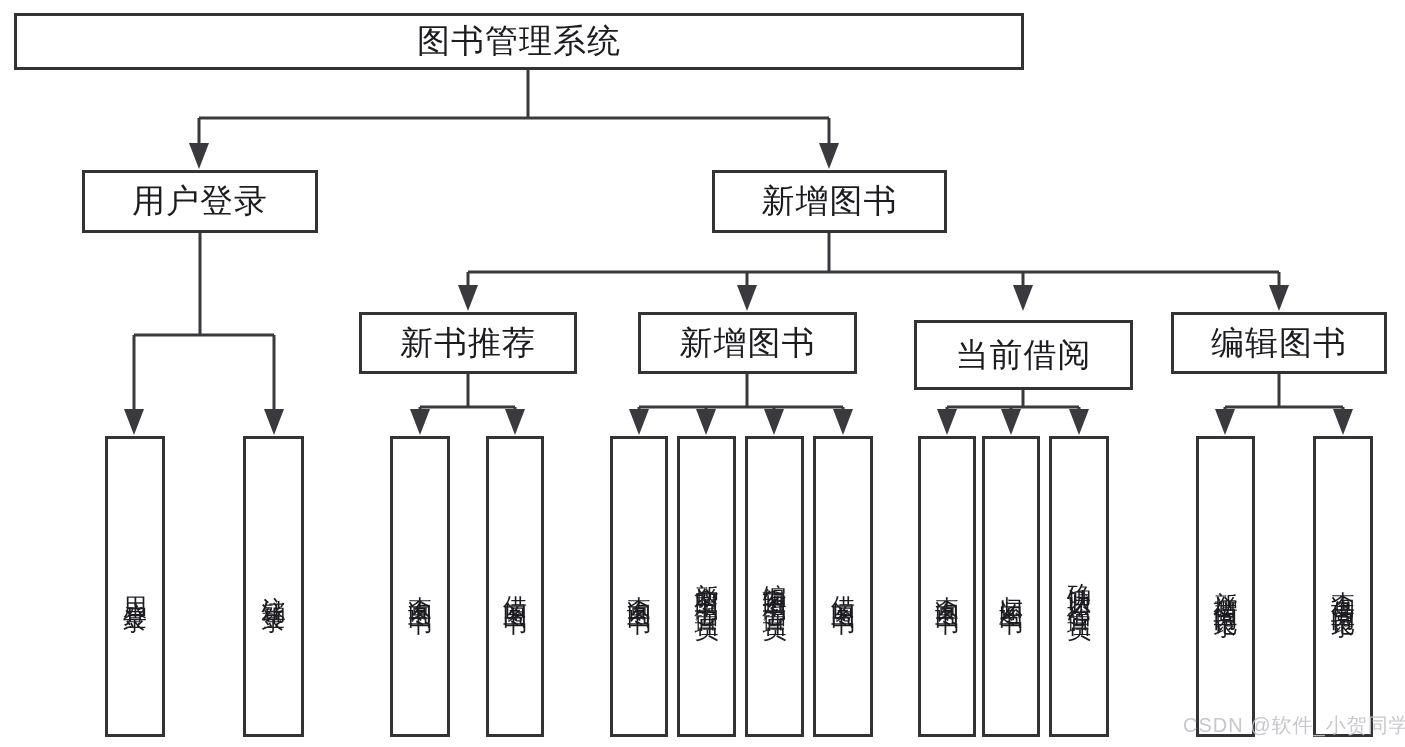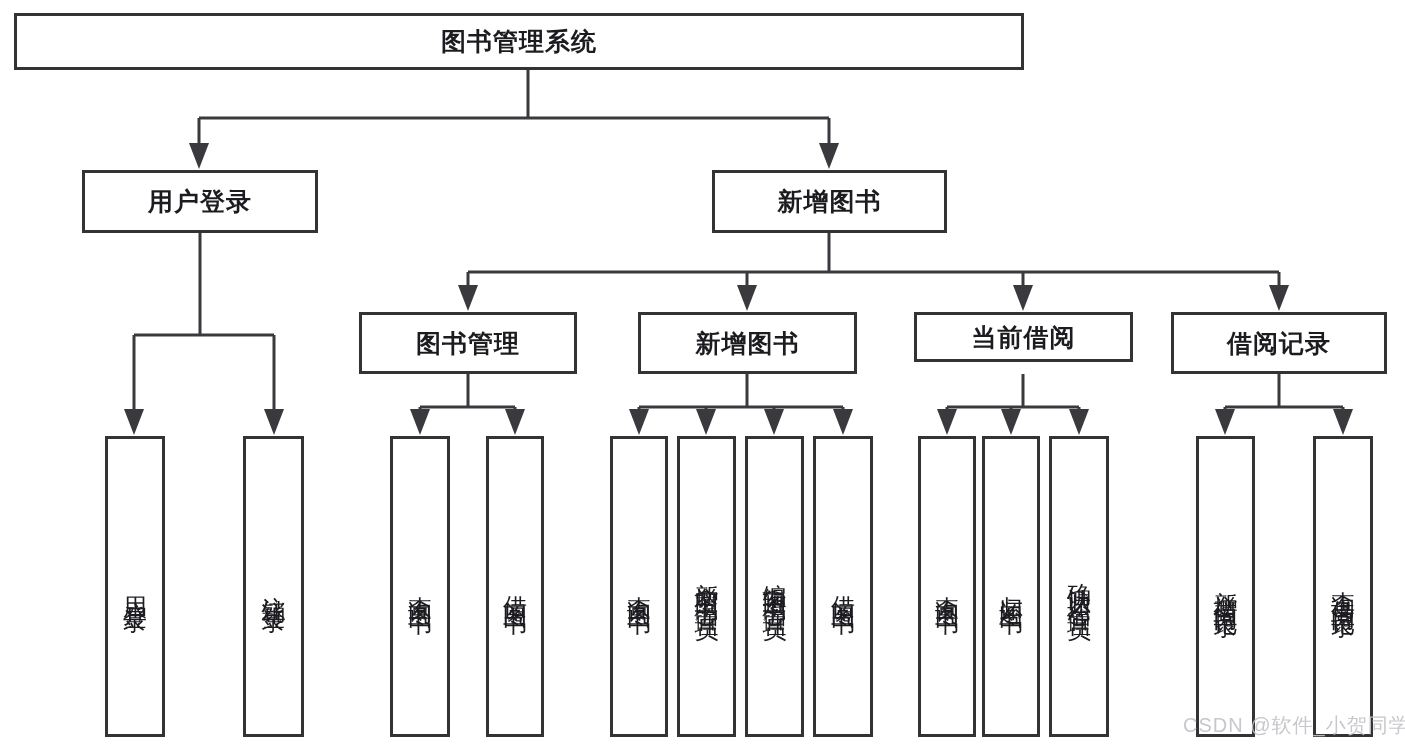--- a/index.html
+++ b/index.html
@@ -28,24 +28,23 @@
     box-sizing: border-box;
     background: #ffffff;
     border: 3px solid #333336;
     display: flex;
     align-items: center;
     justify-content: center;
     z-index: 2;
     color: #1c1c20;
   }
   .hlabel {
-    font-size: 25px;
+    font-size: 33px;
     letter-spacing: 1px;
     white-space: nowrap;
-    font-weight: bold;
   }
   .leaf .vlabel {
     writing-mode: vertical-rl;
     text-orientation: mixed;
     font-size: 24px;
     letter-spacing: 5px;
     line-height: 1;
     white-space: nowrap;
   }
   .watermark {
@@ -113,30 +112,30 @@
   </div>
 
   <div class="box" style="left:82px; top:170px; width:236px; height:63px;">
     <span class="hlabel">用户登录</span>
   </div>
   <div class="box" style="left:712px; top:170px; width:235px; height:63px;">
     <span class="hlabel">新增图书</span>
   </div>
 
   <div class="box" style="left:359px; top:312px; width:218px; height:62px;">
-    <span class="hlabel">图书管理</span>
+    <span class="hlabel">新书推荐</span>
   </div>
   <div class="box" style="left:638px; top:312px; width:219px; height:62px;">
     <span class="hlabel">新增图书</span>
   </div>
-  <div class="box" style="left:914px; top:312px; width:219px; height:50px;">
+  <div class="box" style="left:914px; top:320px; width:219px; height:70px;">
     <span class="hlabel">当前借阅</span>
   </div>
   <div class="box" style="left:1171px; top:312px; width:216px; height:62px;">
-    <span class="hlabel">借阅记录</span>
+    <span class="hlabel">编辑图书</span>
   </div>
 
   <div class="box leaf" style="left:105px; top:436px; width:60px; height:301px;">
     <span class="vlabel">用户登录</span>
   </div>
   <div class="box leaf" style="left:243px; top:436px; width:61px; height:301px;">
     <span class="vlabel">注销登录</span>
   </div>
 
   <div class="box leaf" style="left:390px; top:436px; width:60px; height:301px;">

